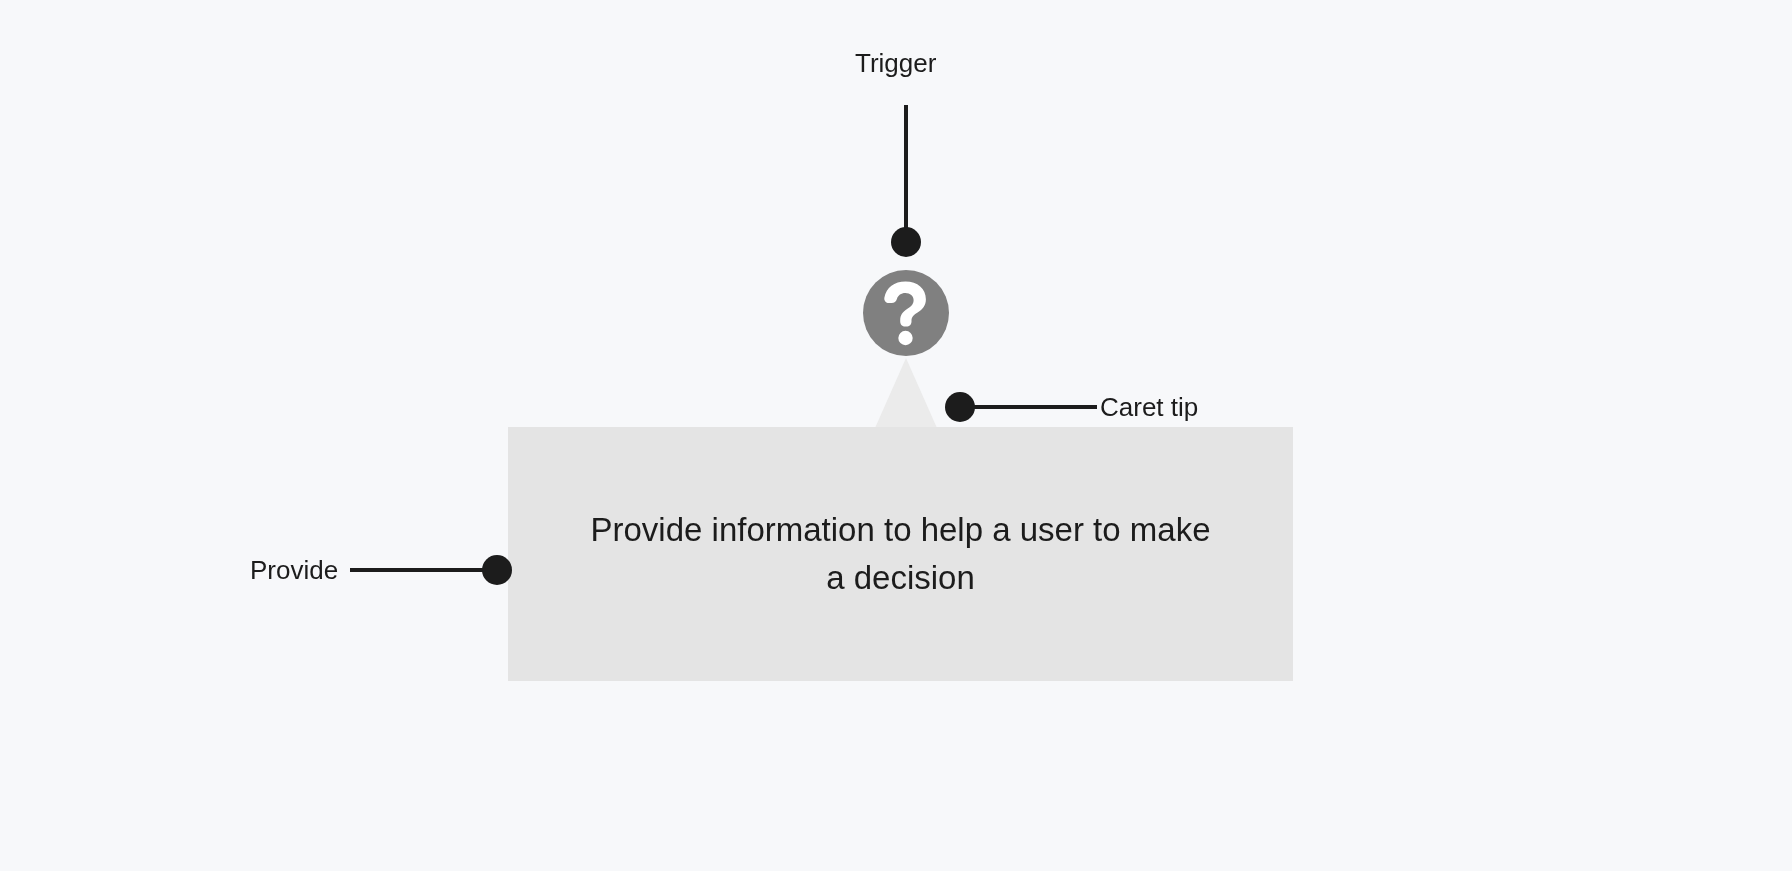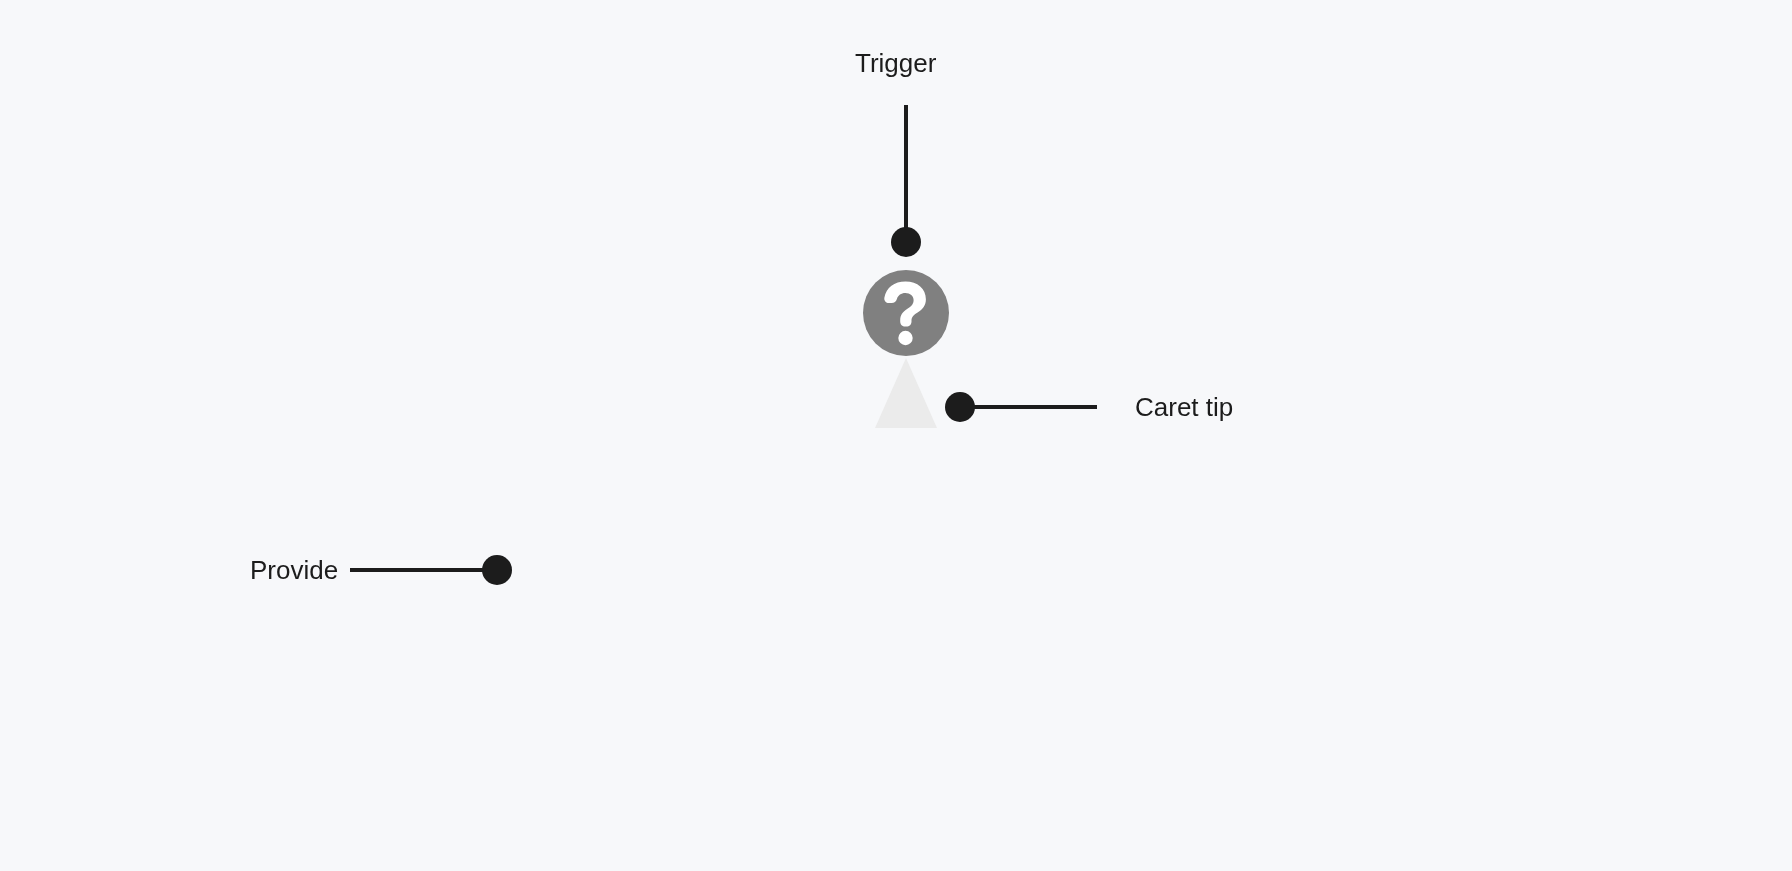--- a/index.html
+++ b/index.html
@@ -93,21 +93,21 @@
   #caret-dot {
     left: 945px;
     top: 392px;
   }
   #caret-line {
     left: 973px;
     top: 405px;
     width: 124px;
   }
   #caret-label {
-    left: 1135px;
+    left: 1100px;
     top: 392px;
   }
 
   
   #tooltip-box {
     position: absolute;
     left: 508px;
     top: 427px;
     width: 785px;
     height: 254px;
@@ -173,20 +173,23 @@
   </div>
 
   <div id="caret"></div>
 
   <div class="leader-dot" id="caret-dot"></div>
 
   <div class="leader-line-h" id="caret-line"></div>
 
   <div class="callout-label" id="caret-label">Caret tip</div>
 
+  <div id="tooltip-box">
+    <div id="tooltip-text">Provide information to help a user to make a decision</div>
+  </div>
 
   <div class="callout-label" id="tooltip-label">Provide</div>
 
   <div class="leader-line-h" id="tooltip-line"></div>
 
   <div class="leader-dot" id="tooltip-dot"></div>
 
 </div>
 
 </body></html>

